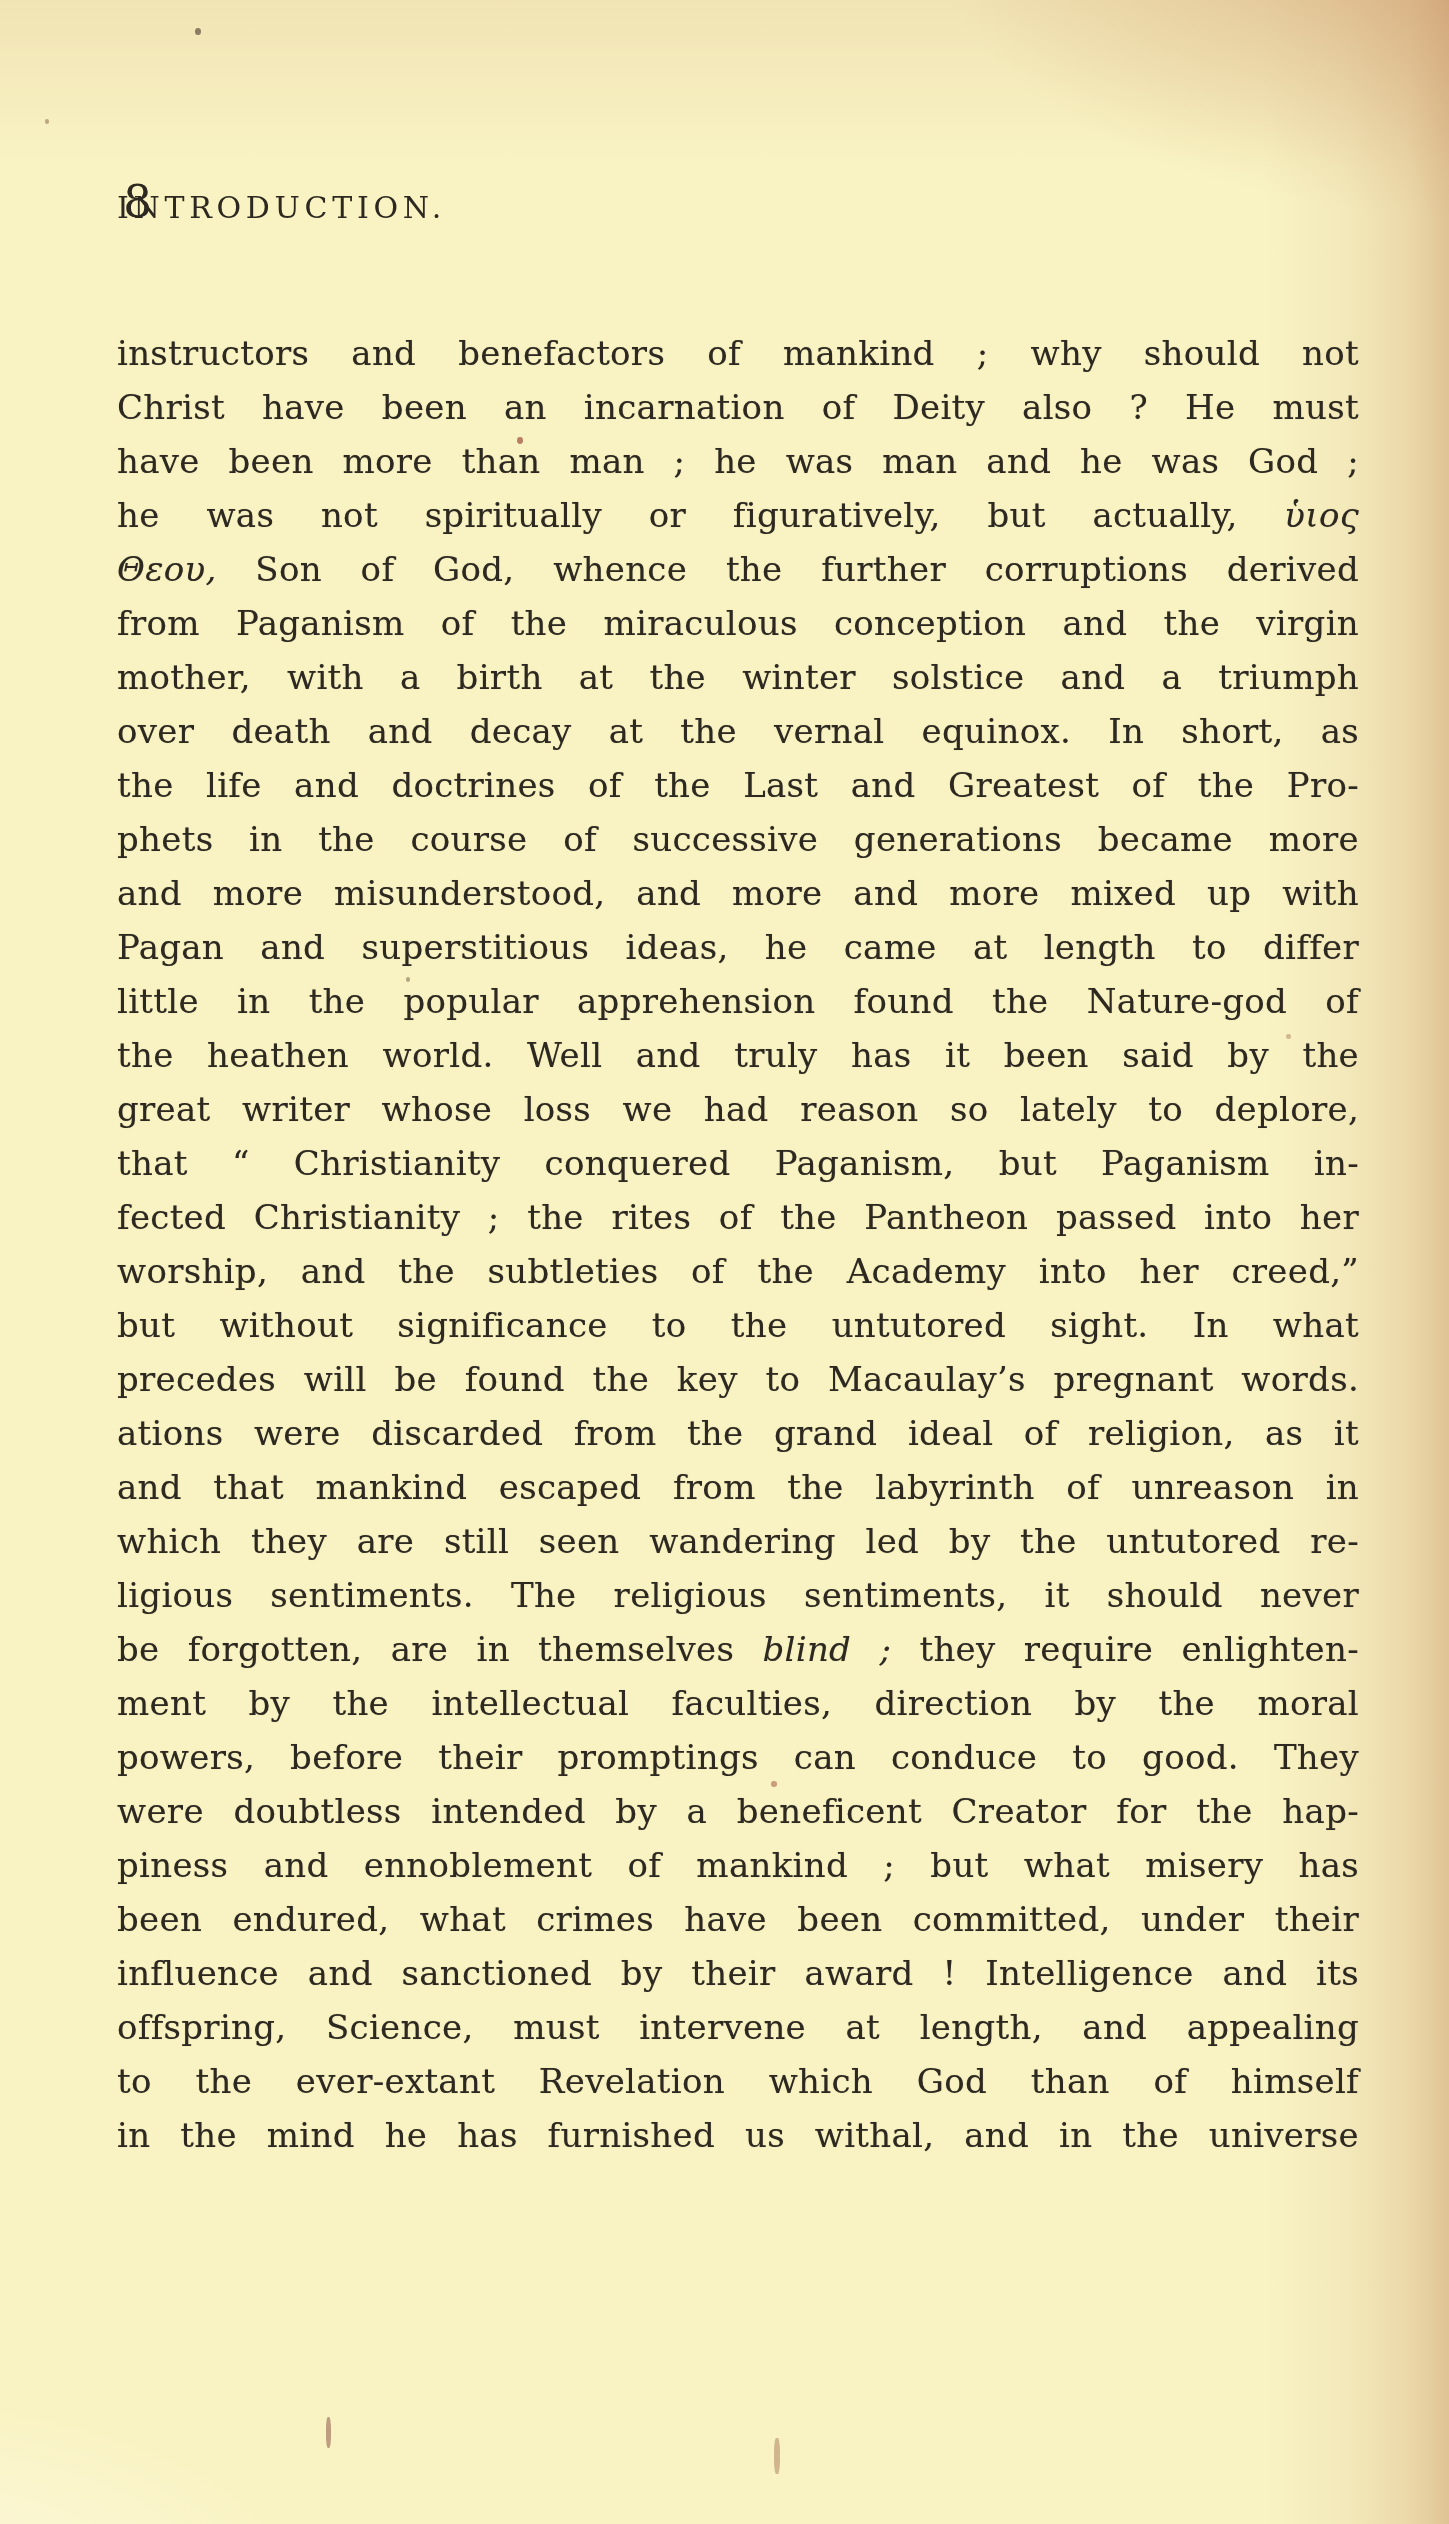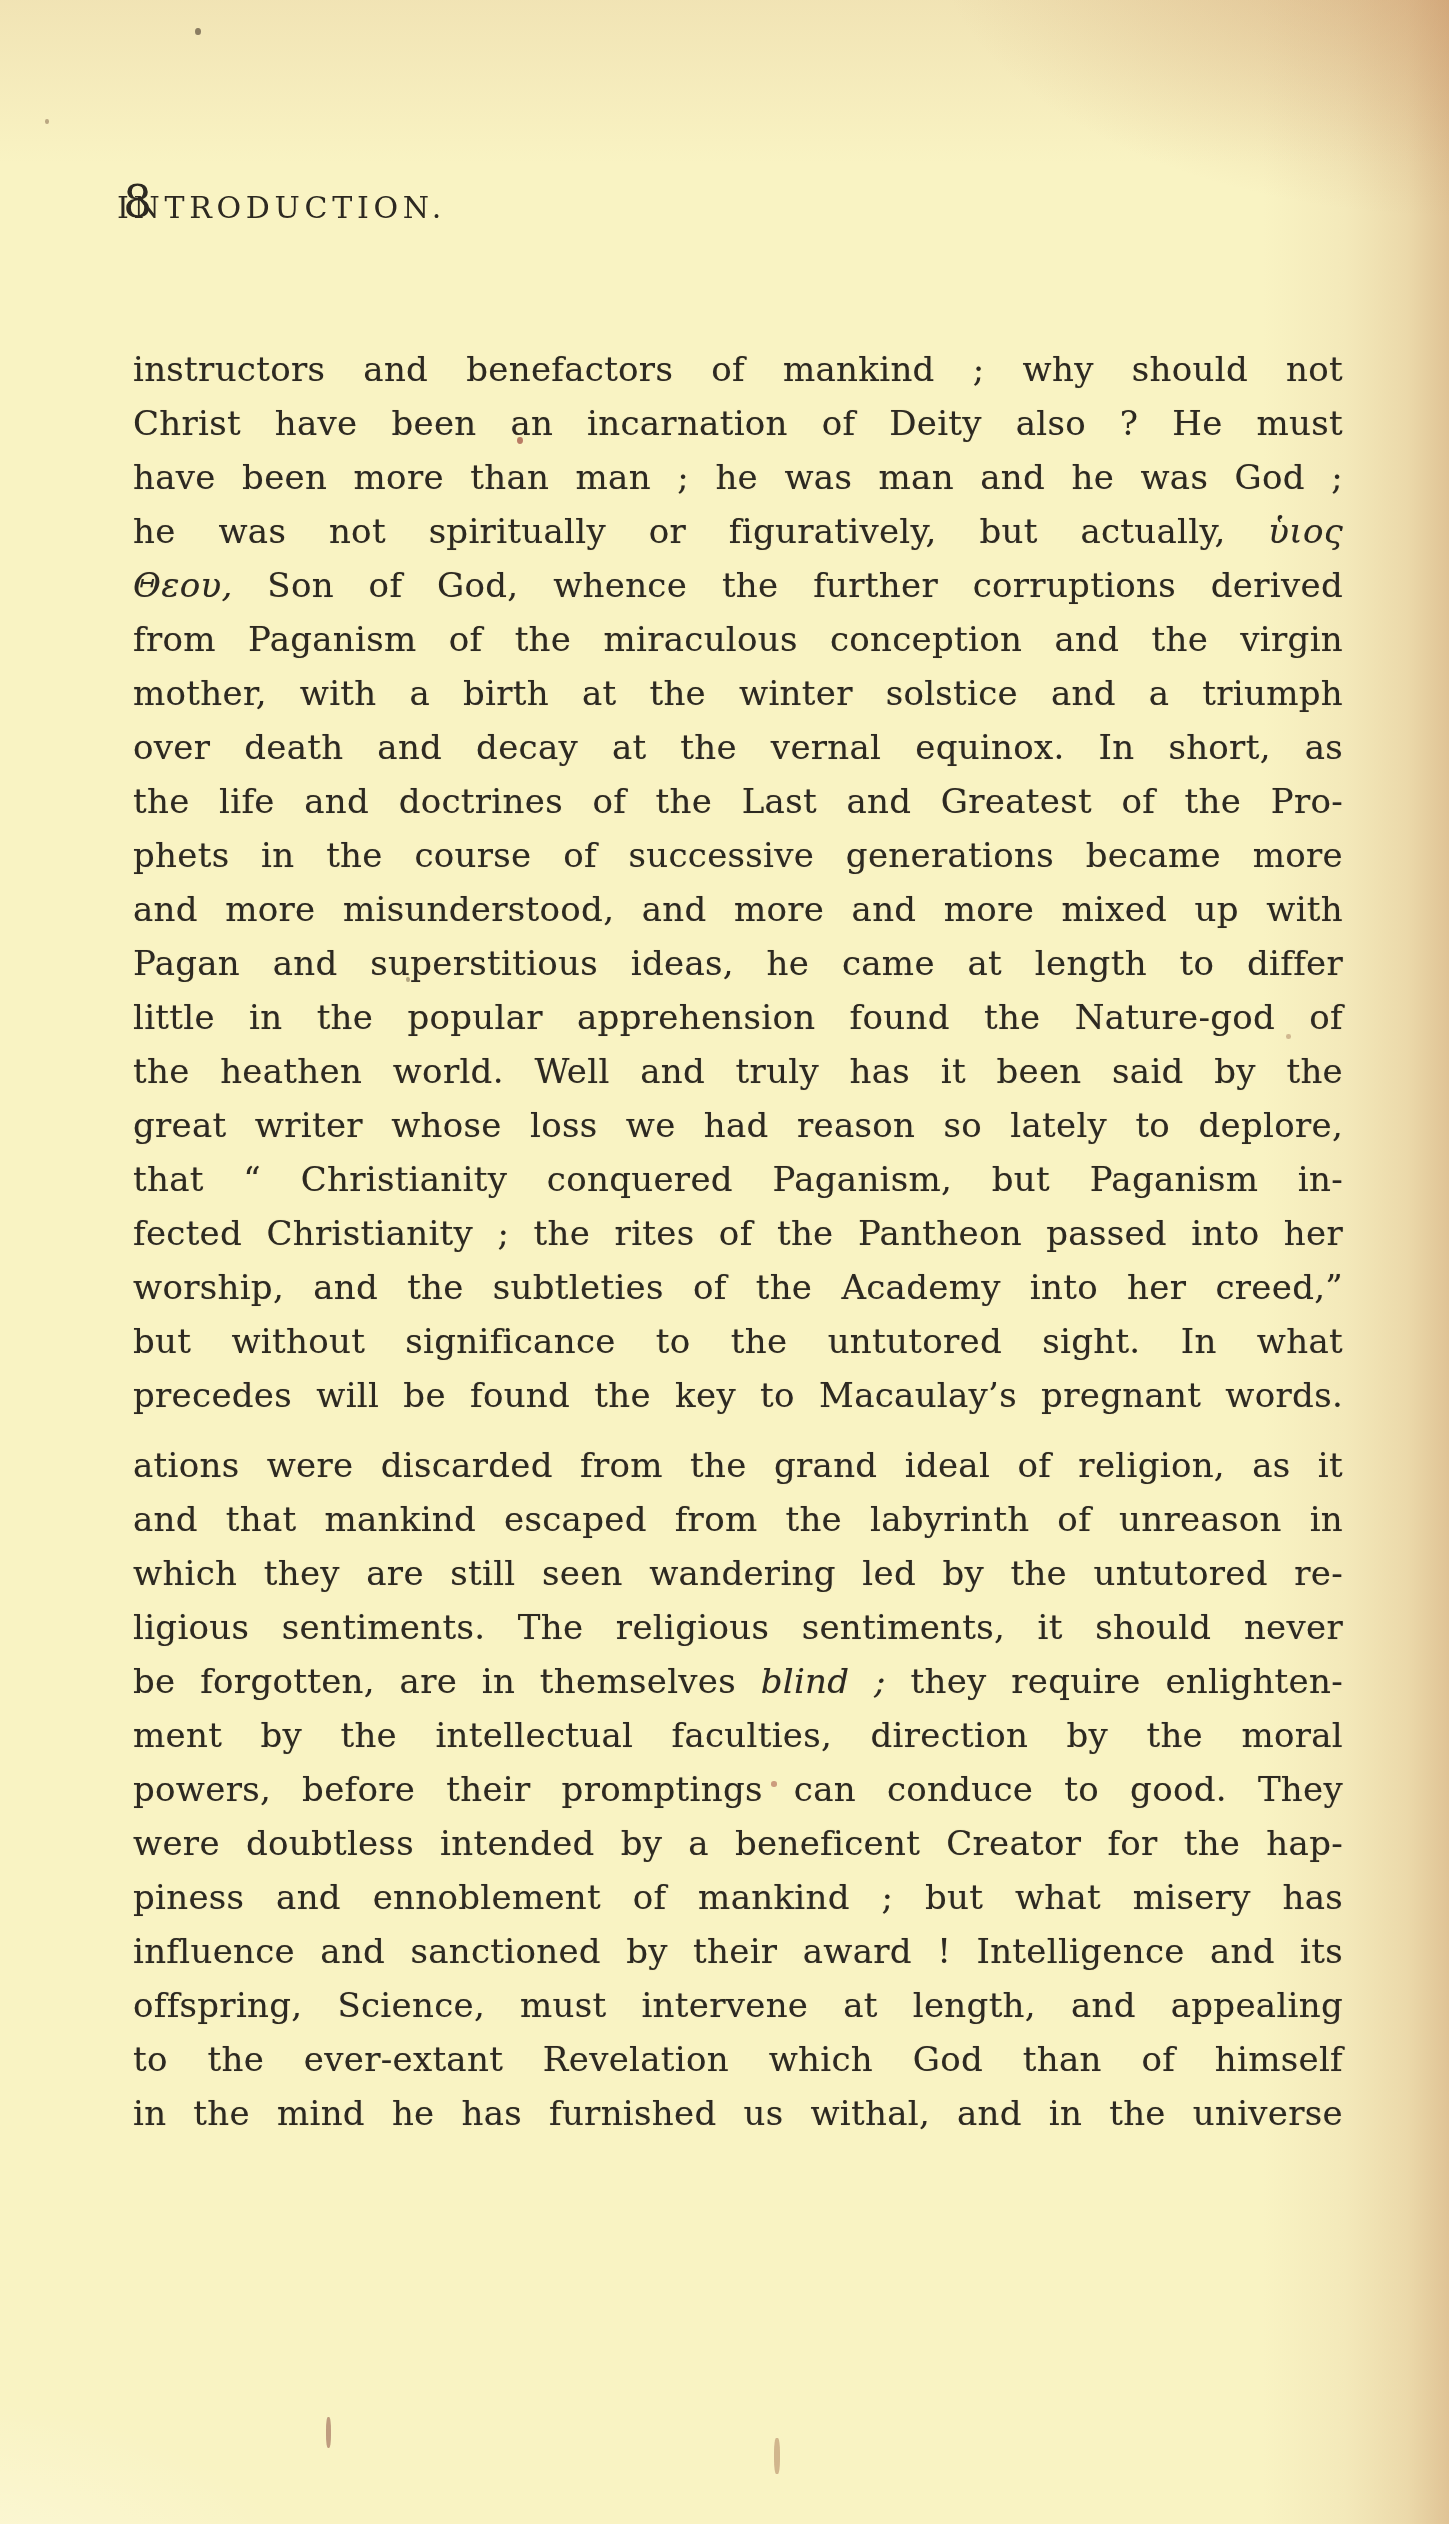--- a/index.html
+++ b/index.html
@@ -61,21 +61,21 @@
     position: absolute;
     left: 117px;
     top: 326px;
     width: 1242px;
     font-size: 34px;
     line-height: 54px;
     letter-spacing: 0.3px;
     color: var(--ink);
     text-shadow: 0 0 0.8px rgba(43,39,30,0.35);
   }
-  .paragraph { margin: 16px; }
+  .paragraph { margin: 0; }
   .line {
     text-align: justify;
     text-align-last: justify;
   }
   .line.indent { text-indent: 44px; }
   .italic { font-style: italic; }
 </style>
 </head>
 <body>
 
@@ -121,20 +121,21 @@
       <div class="paragraph">
         <div class="line"><span>ations were discarded from the grand ideal of religion, as it</span></div>
         <div class="line"><span>and that mankind escaped from the labyrinth of unreason in</span></div>
         <div class="line"><span>which they are still seen wandering led by the untutored re-</span></div>
         <div class="line"><span>ligious sentiments. The religious sentiments, it should never</span></div>
         <div class="line"><span>be forgotten, are in themselves </span><span class="italic">blind ;</span><span> they require enlighten-</span></div>
         <div class="line"><span>ment by the intellectual faculties, direction by the moral</span></div>
         <div class="line"><span>powers, before their promptings can conduce to good. They</span></div>
         <div class="line"><span>were doubtless intended by a beneficent Creator for the hap-</span></div>
         <div class="line"><span>piness and ennoblement of mankind ; but what misery has</span></div>
+        <div class="line"><span>been endured, what crimes have been committed, under their</span></div>
         <div class="line"><span>influence and sanctioned by their award ! Intelligence and its</span></div>
         <div class="line"><span>offspring, Science, must intervene at length, and appealing</span></div>
         <div class="line"><span>to the ever-extant Revelation which God than of himself</span></div>
         <div class="line"><span>in the mind he has furnished us withal, and in the universe</span></div>
       </div>
     </div>
 </div>
 
 
 </body></html>

